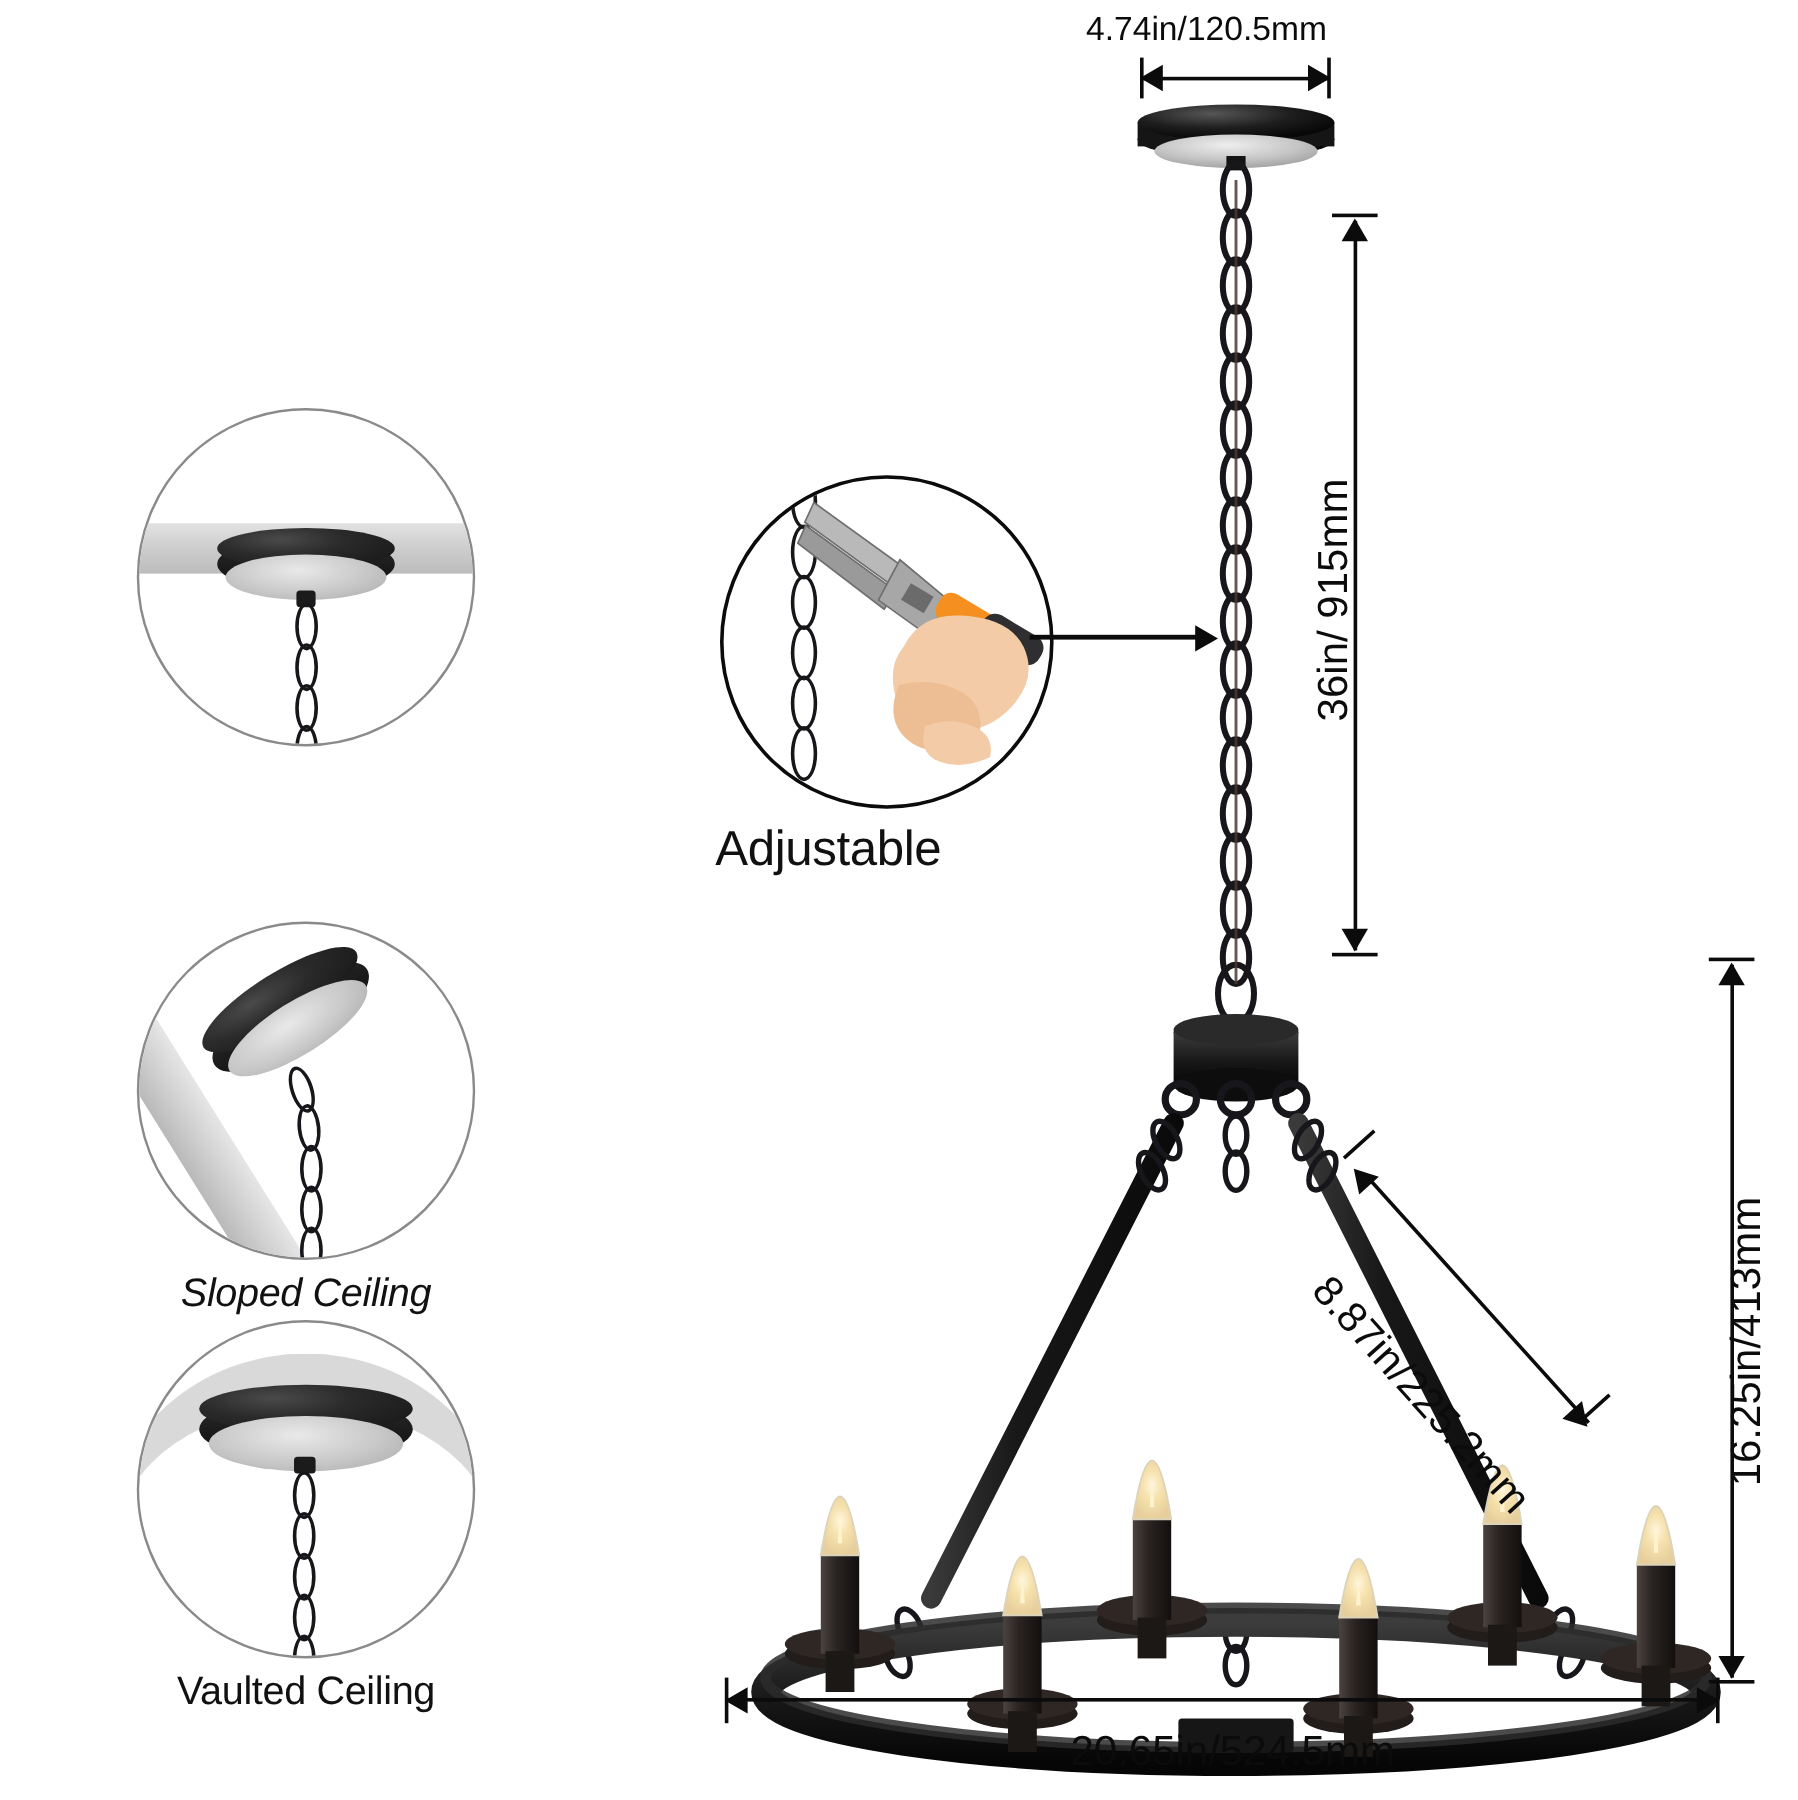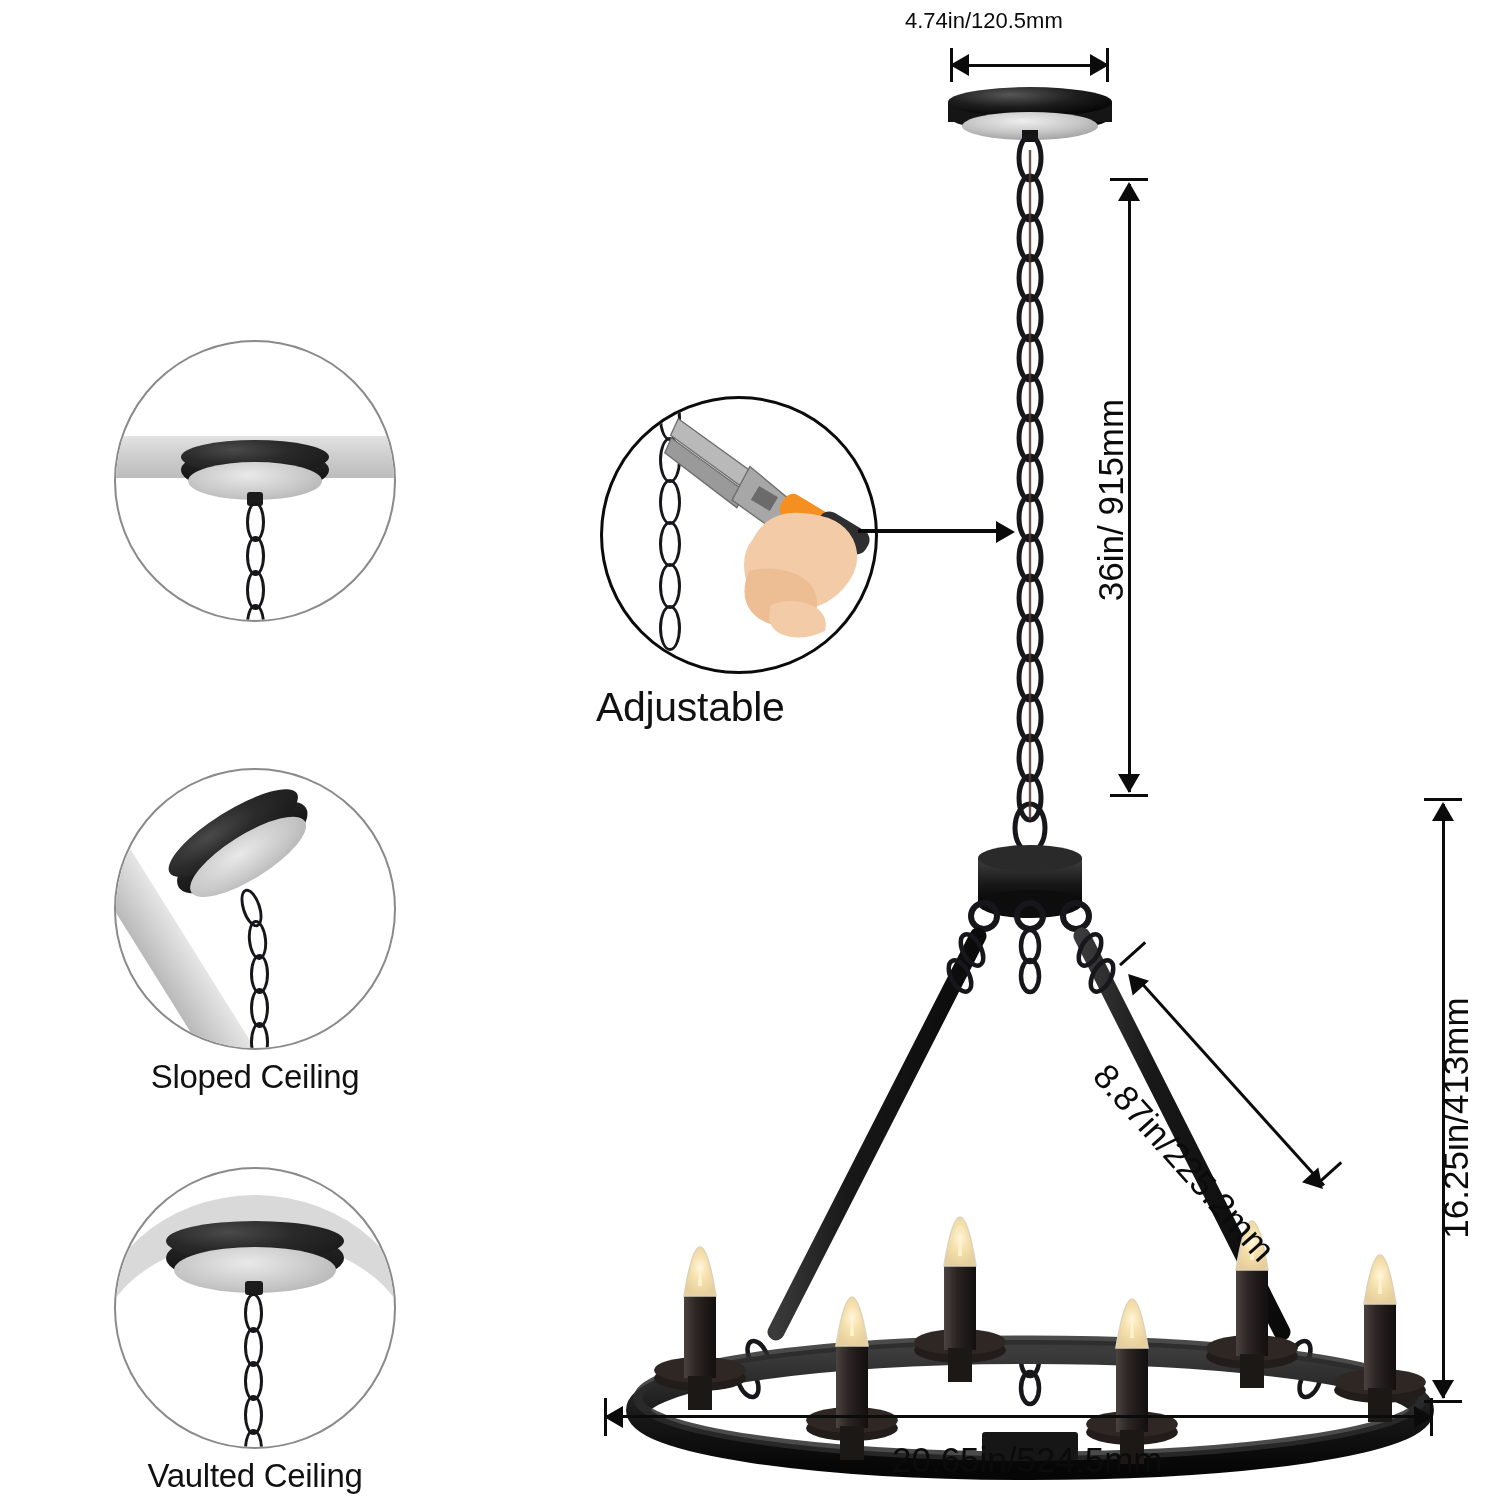--- a/index.html
+++ b/index.html
@@ -131,41 +131,41 @@
       <div style="position:absolute;left:131px;top:150px;width:16px;height:14px;background:#1b1b1b;border-radius:3px;"></div>
       <div class="chain" style="left:119px;top:160px;">
         <div class="link v" style="left:11px;top:0;"></div>
         <div class="link v" style="left:11px;top:34px;"></div>
         <div class="link v" style="left:11px;top:68px;"></div>
         <div class="link v" style="left:11px;top:102px;"></div>
       </div>
     </div>
   </div>
 
-  <div class="ceil-card" style="left:105px;top:768px;">
+  <div class="ceil-card" style="left:105px;top:768px;font-style:italic;">
     <div class="ceil-circle">
       <div class="band-slope"></div>
 
       <div style="position:absolute;left:58px;top:30px;width:152px;height:116px;transform:rotate(-32deg);">
         <div class="canopy-rim" style="left:0;top:18px;width:150px;height:54px;"></div>
         <div class="canopy" style="left:0;top:6px;width:150px;height:44px;"></div>
         <div class="canopy-face" style="left:8px;top:34px;width:134px;height:44px;"></div>
       </div>
       <div class="chain" style="left:118px;top:118px;">
         <div class="link v" style="left:8px;top:0;transform:rotate(-18deg);"></div>
         <div class="link v" style="left:14px;top:32px;transform:rotate(-6deg);"></div>
         <div class="link v" style="left:16px;top:66px;"></div>
         <div class="link v" style="left:16px;top:100px;"></div>
         <div class="link v" style="left:16px;top:134px;"></div>
       </div>
     </div>
     <div class="ceil-label">Sloped Ceiling</div>
   </div>
 
-  <div class="ceil-card" style="left:105px;top:1167px;">
+  <div class="ceil-card" style="left:105px;top:1100px;">
     <div class="ceil-circle">
       <div class="band-vault"></div>
       <div class="canopy-rim" style="left:50px;top:62px;width:178px;height:54px;"></div>
       <div class="canopy" style="left:50px;top:52px;width:178px;height:40px;"></div>
       <div class="canopy-face" style="left:58px;top:78px;width:162px;height:46px;"></div>
       <div style="position:absolute;left:129px;top:112px;width:18px;height:14px;background:#1b1b1b;border-radius:3px;"></div>
       <div class="chain" style="left:118px;top:124px;">
         <div class="link v" style="left:10px;top:0;"></div>
         <div class="link v" style="left:10px;top:34px;"></div>
         <div class="link v" style="left:10px;top:68px;"></div>
@@ -375,21 +375,21 @@
         <ellipse cx="800" cy="1330" rx="46" ry="13" fill="#221c1a"></ellipse>
         <ellipse cx="800" cy="1322" rx="46" ry="13" fill="#2e2724"></ellipse>
         <rect x="784" y="1244" width="32" height="86" fill="url(#candle)"></rect>
         <rect x="788" y="1328" width="24" height="34" fill="#1c1816"></rect>
         <path d="M784 1244 q16 -98 32 0 z" fill="url(#glow)" stroke="#dcd3bb" stroke-width="1.6"></path>
         <path d="M798 1234 q2 -34 4 0 z" fill="#fff3cd"></path>
       </g>
     </g>
   </svg>
 
-  <div class="dim-text" style="left:905px;top:8px;font-size:22px;">4.74in/120.5mm</div>
+  <div class="dim-text" style="left:905px;top:8px;font-size:28px;">4.74in/120.5mm</div>
   <div class="tick" style="left:950px;top:48px;width:3px;height:34px;"></div>
   <div class="tick" style="left:1106px;top:48px;width:3px;height:34px;"></div>
   <div class="dim-line" style="left:952px;top:64px;width:156px;height:3px;"></div>
   <div class="arrow arrow-left" style="left:950px;top:54px;"></div>
   <div class="arrow arrow-right" style="left:1090px;top:54px;"></div>
 
   <div class="tick" style="left:1110px;top:178px;width:38px;height:3px;"></div>
   <div class="tick" style="left:1110px;top:794px;width:38px;height:3px;"></div>
   <div class="dim-line" style="left:1128px;top:184px;width:3px;height:608px;"></div>
   <div class="arrow arrow-up" style="left:1118px;top:182px;"></div>

